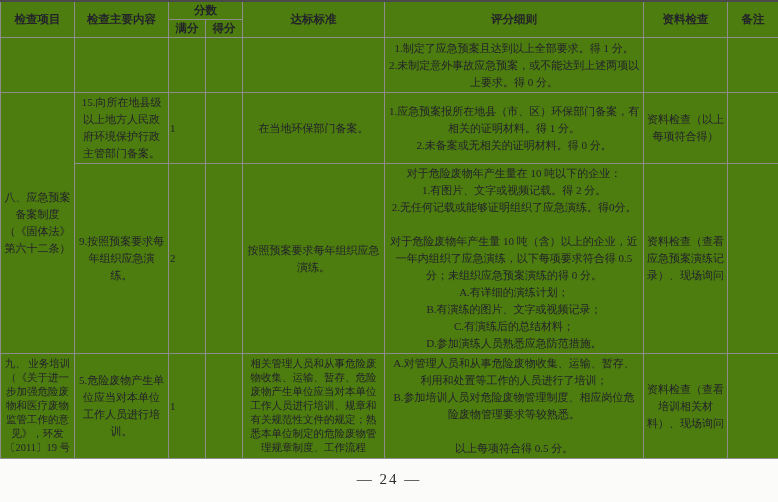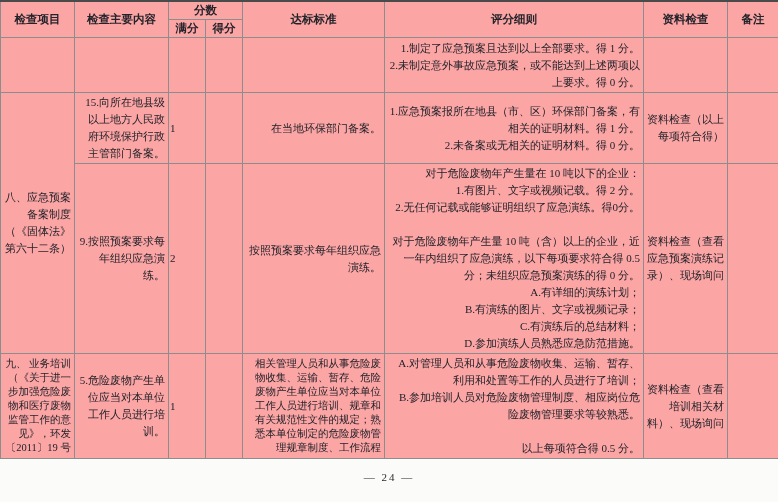--- a/index.html
+++ b/index.html
@@ -7,31 +7,31 @@
     width:778px;height:502px;
     background:#fbfbf9;
     font-family:"Liberation Serif","DejaVu Serif",serif;
     color:#23232a;
     overflow:hidden;
   }
   table{
     border-collapse:collapse;
     table-layout:fixed;
     width:778px;
-    background:#fca5a5;
+    background:#4d7c0f;
     border:1px solid #6e6e6e;
     border-top:2px solid #4a4a4a;
   }
   th,td{
     border:1px solid #8d8d8d;
     padding:1px 3px;
     font-size:11px;
     line-height:17px;
     vertical-align:middle;
-    text-align:right;
+    text-align:center;
     overflow:hidden;
     word-break:break-all;
   }
   th{
     font-weight:bold;
     font-size:11.5px;
     text-align:center;
     padding:0 2px;
   }
   tr.h1{height:18px;}
@@ -39,21 +39,21 @@
   tr.row-a{height:55px;}
   tr.row-b{height:67px;}
   tr.row-c{height:188px;}
   tr.row-d{height:104px;}
   td.pre{white-space:pre-line;}
   td.score{text-align:left;padding-left:1px;}
   td.tight{line-height:14px;font-size:10.5px;}
   .pageno{
     margin-top:12px;
     text-align:center;
-    font-size:11px;
+    font-size:15px;
     color:#2c2c31;
     letter-spacing:2px;
   }
 </style>
 </head>
 <body>
 
 <table>
   <colgroup>
     <col style="width:74px">

